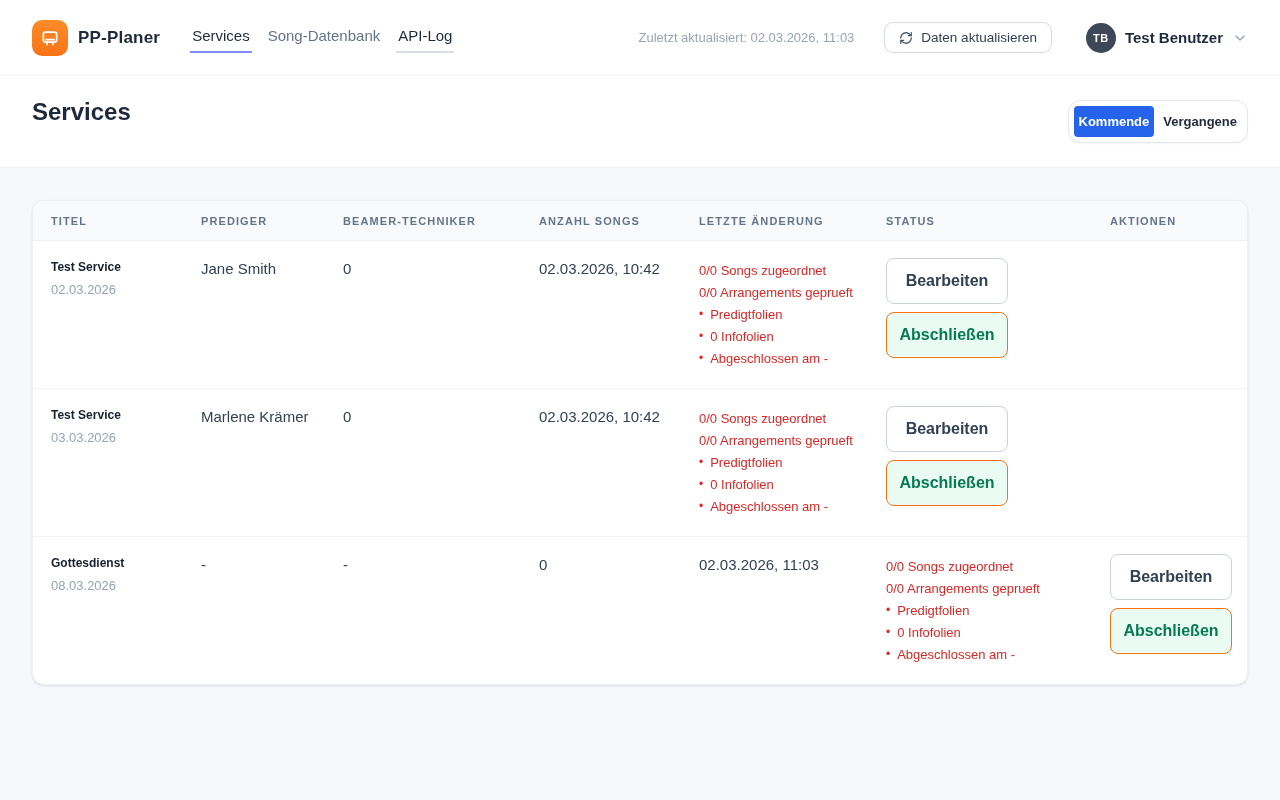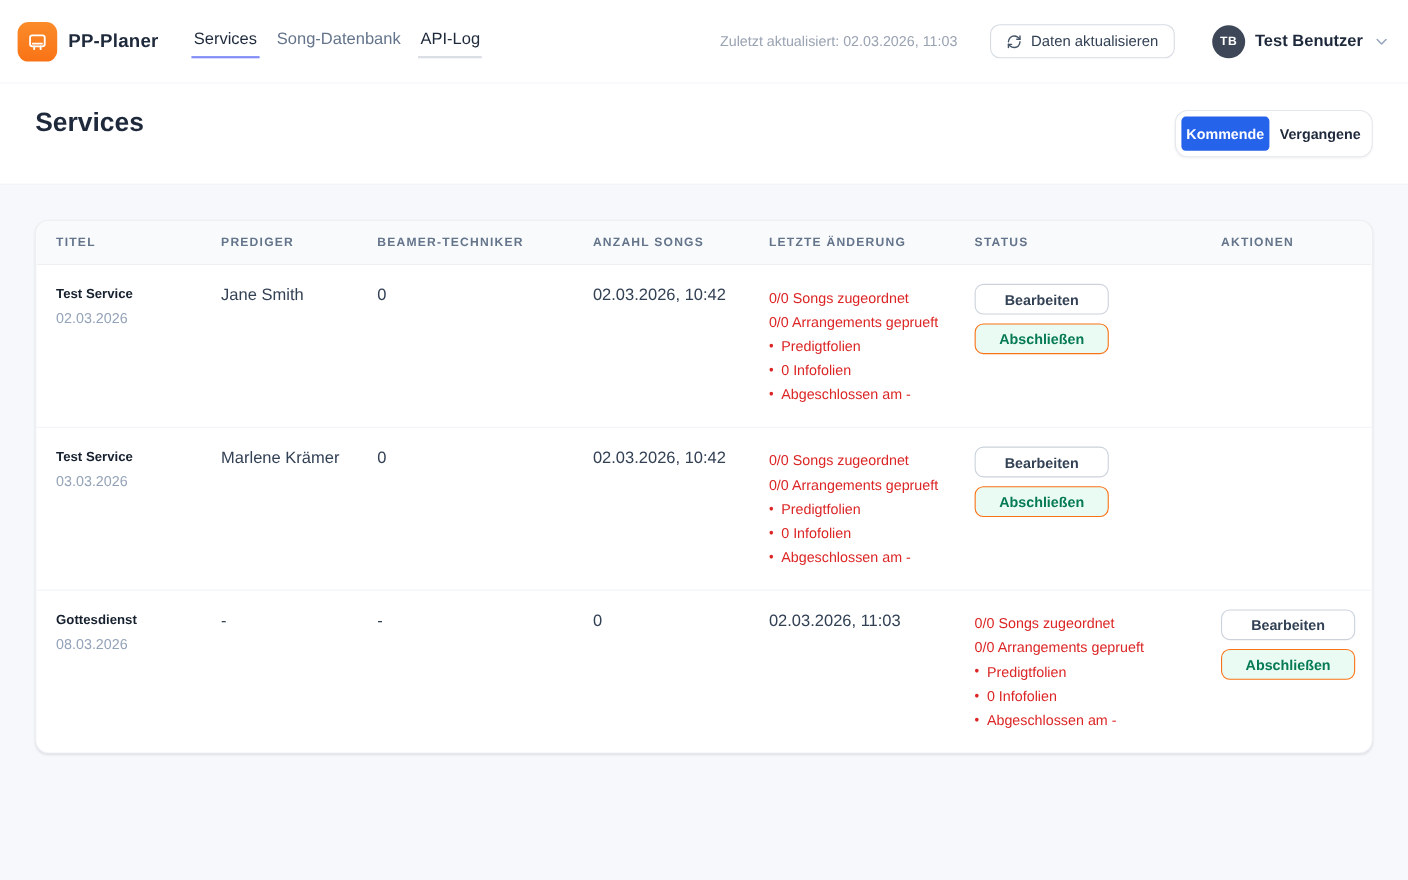--- a/index.html
+++ b/index.html
@@ -9,21 +9,21 @@
     background: #f7f8fb;
     color: #1e293b;
   }
 
   
   .topbar {
     height: 76px;
     background: #ffffff;
     display: flex;
     align-items: center;
-    padding: 0 16px;
+    padding: 0 32px;
     border-bottom: 1px solid #f1f3f6;
   }
   .brand { display: flex; align-items: center; gap: 10px; margin-right: 30px; }
   .logo {
     width: 36px; height: 36px;
     border-radius: 10px;
     background: linear-gradient(180deg, #fb8b2a, #f97316);
     display: flex; align-items: center; justify-content: center;
     flex: 0 0 auto;
   }
@@ -108,22 +108,22 @@
   .trow:last-child { border-bottom: none; }
   .td { padding: 19px 10px 18px 0; font-size: 15px; color: #334155; }
   .svc-title { font-size: 12px; font-weight: 600; color: #16202e; }
   .svc-date { font-size: 13px; color: #94a3b8; margin-top: 8px; }
 
   .status-line { font-size: 13px; color: #dc2626; line-height: 22px; white-space: nowrap; }
   .status-line.bullet::before { content: "•"; font-size: 12px; margin-right: 7px; position: relative; top: -1px; }
 
   .td.actions { padding-top: 17px; display: flex; flex-direction: column; gap: 8px; align-items: flex-start; }
   .btn { 
-    width: 122px; height: 28px; border-radius: 8px;
-    font-size: 13px; font-weight: 600; font-family: inherit; cursor: pointer;
+    width: 122px; height: 46px; border-radius: 8px;
+    font-size: 16px; font-weight: 600; font-family: inherit; cursor: pointer;
   }
   .btn-outline { background: #ffffff; border: 1px solid #cbd2dc; color: #334155; }
   .btn-green  { background: #e9fbf2; border: 1px solid #f97316; color: #067a55; }
 
   svg { display: block; }
 </style>
 </head>
 <body>
 
 <header class="topbar">

